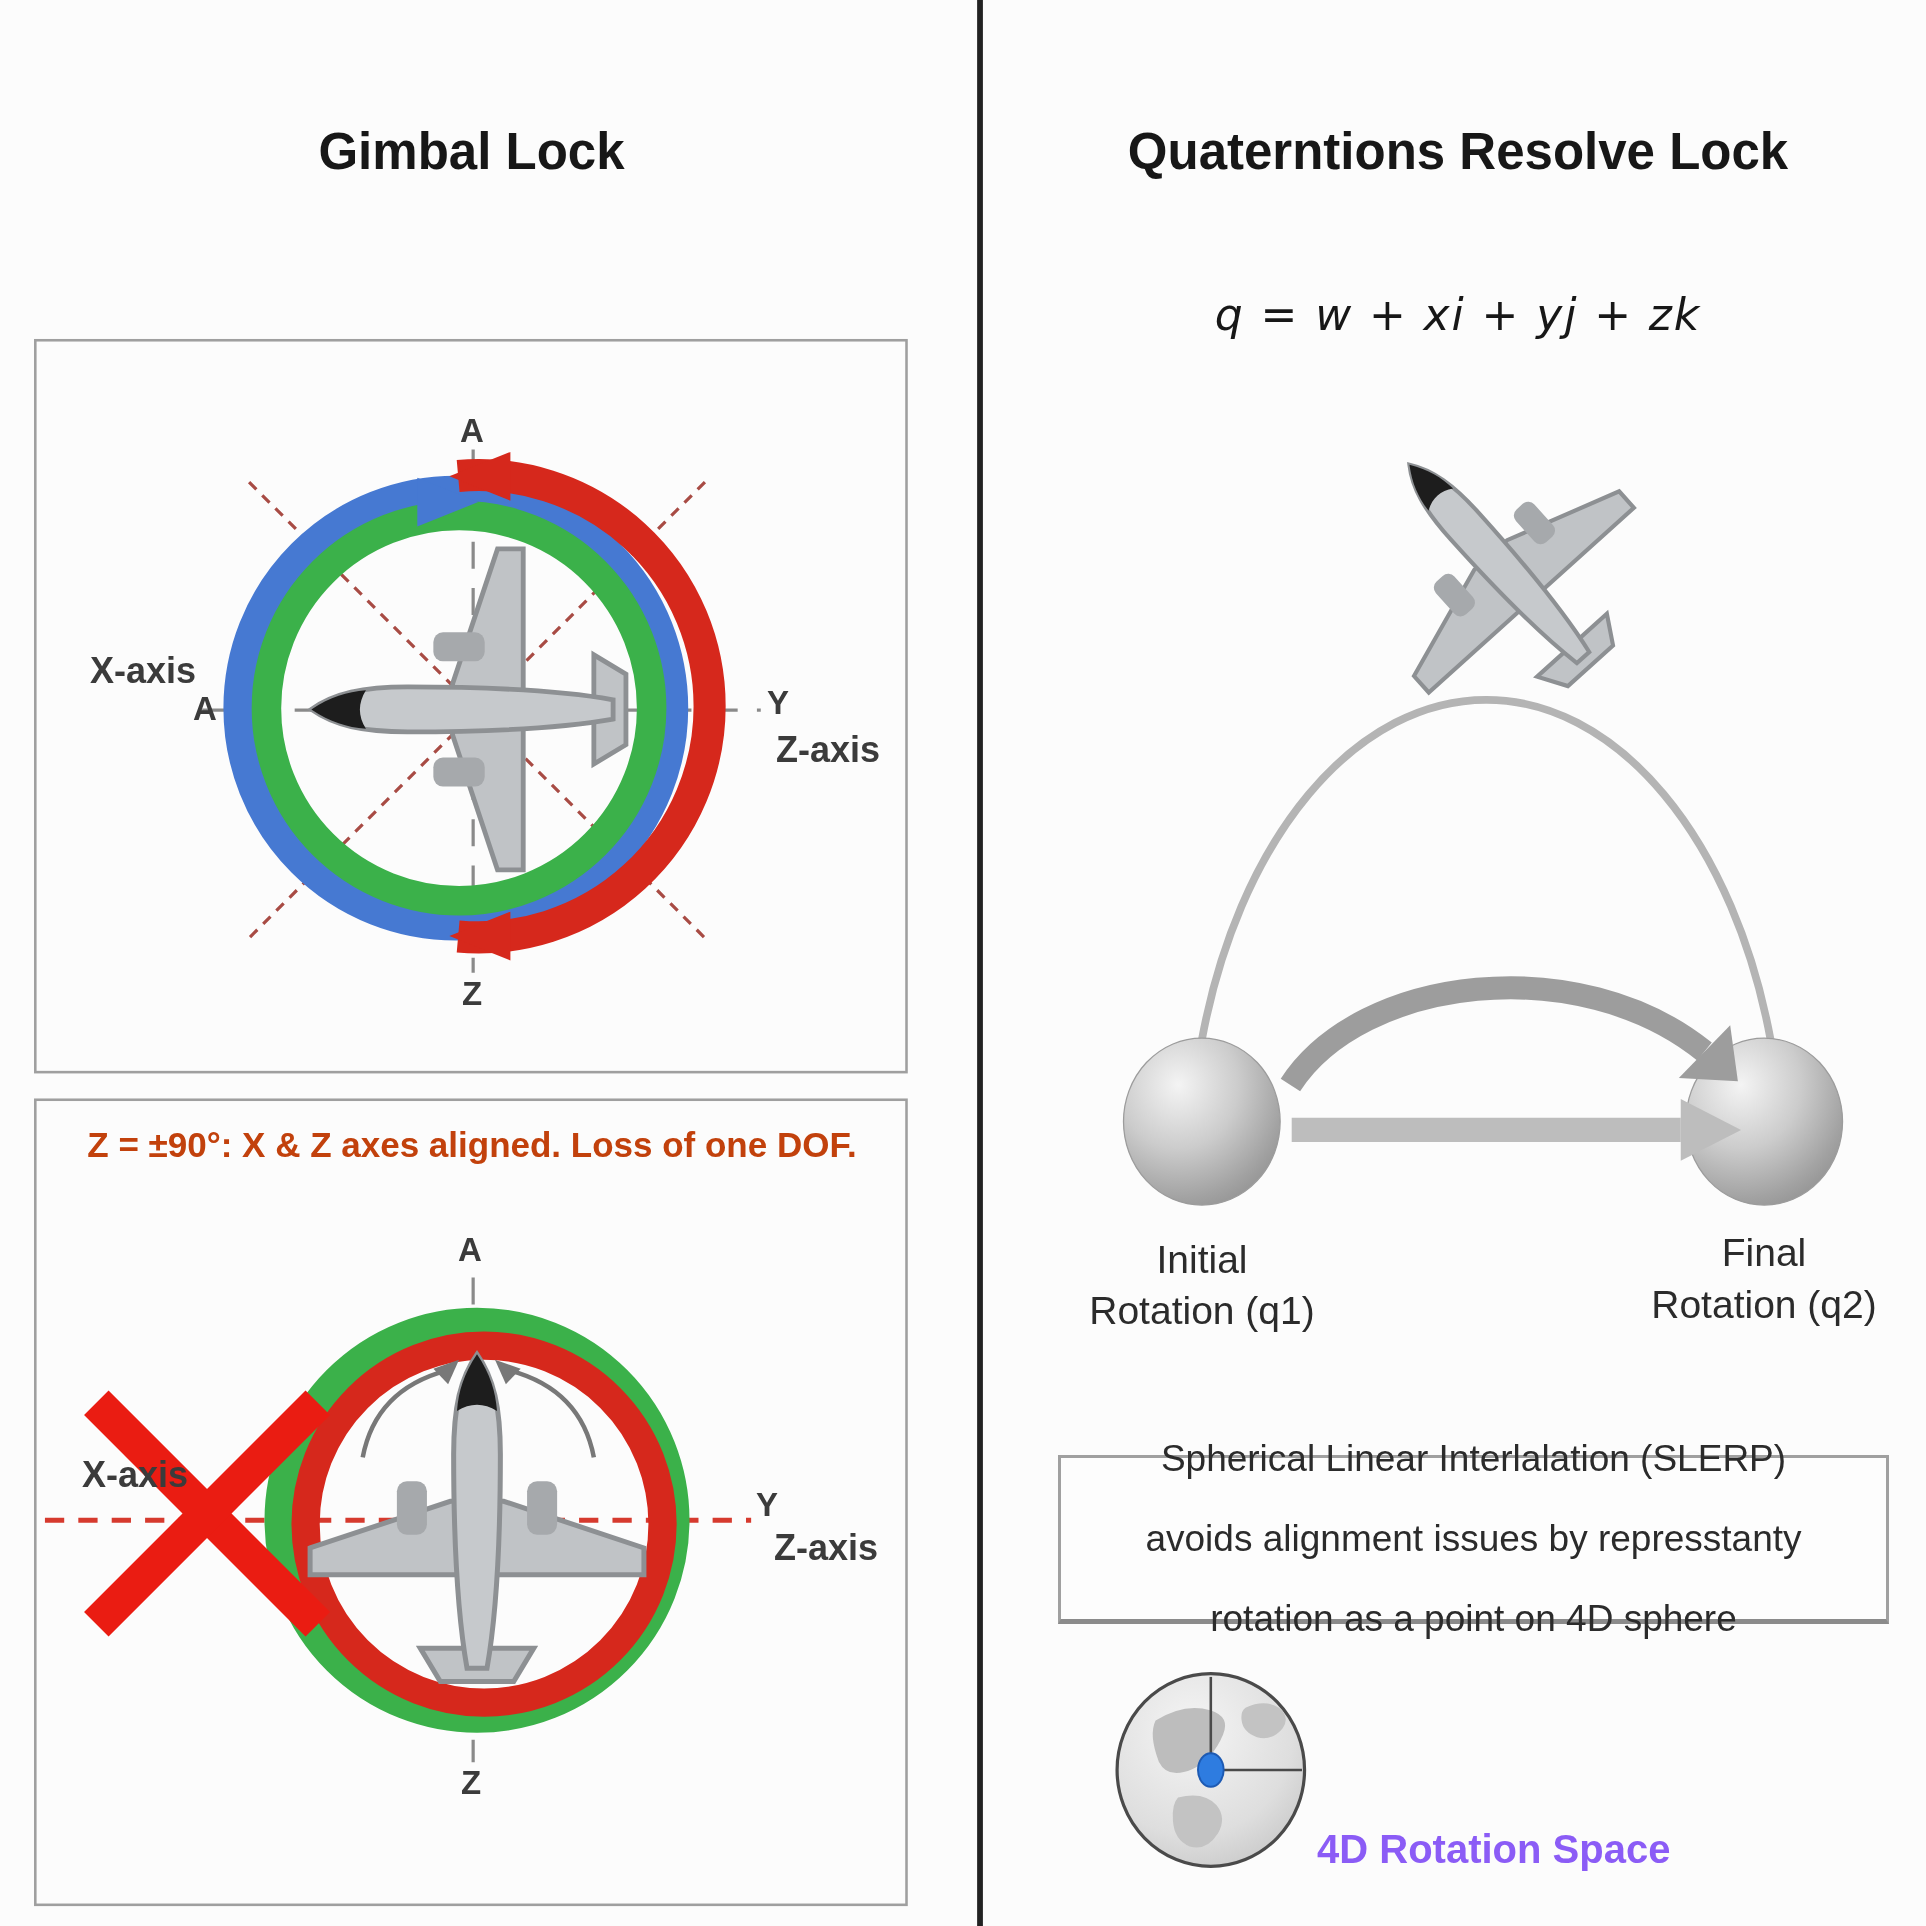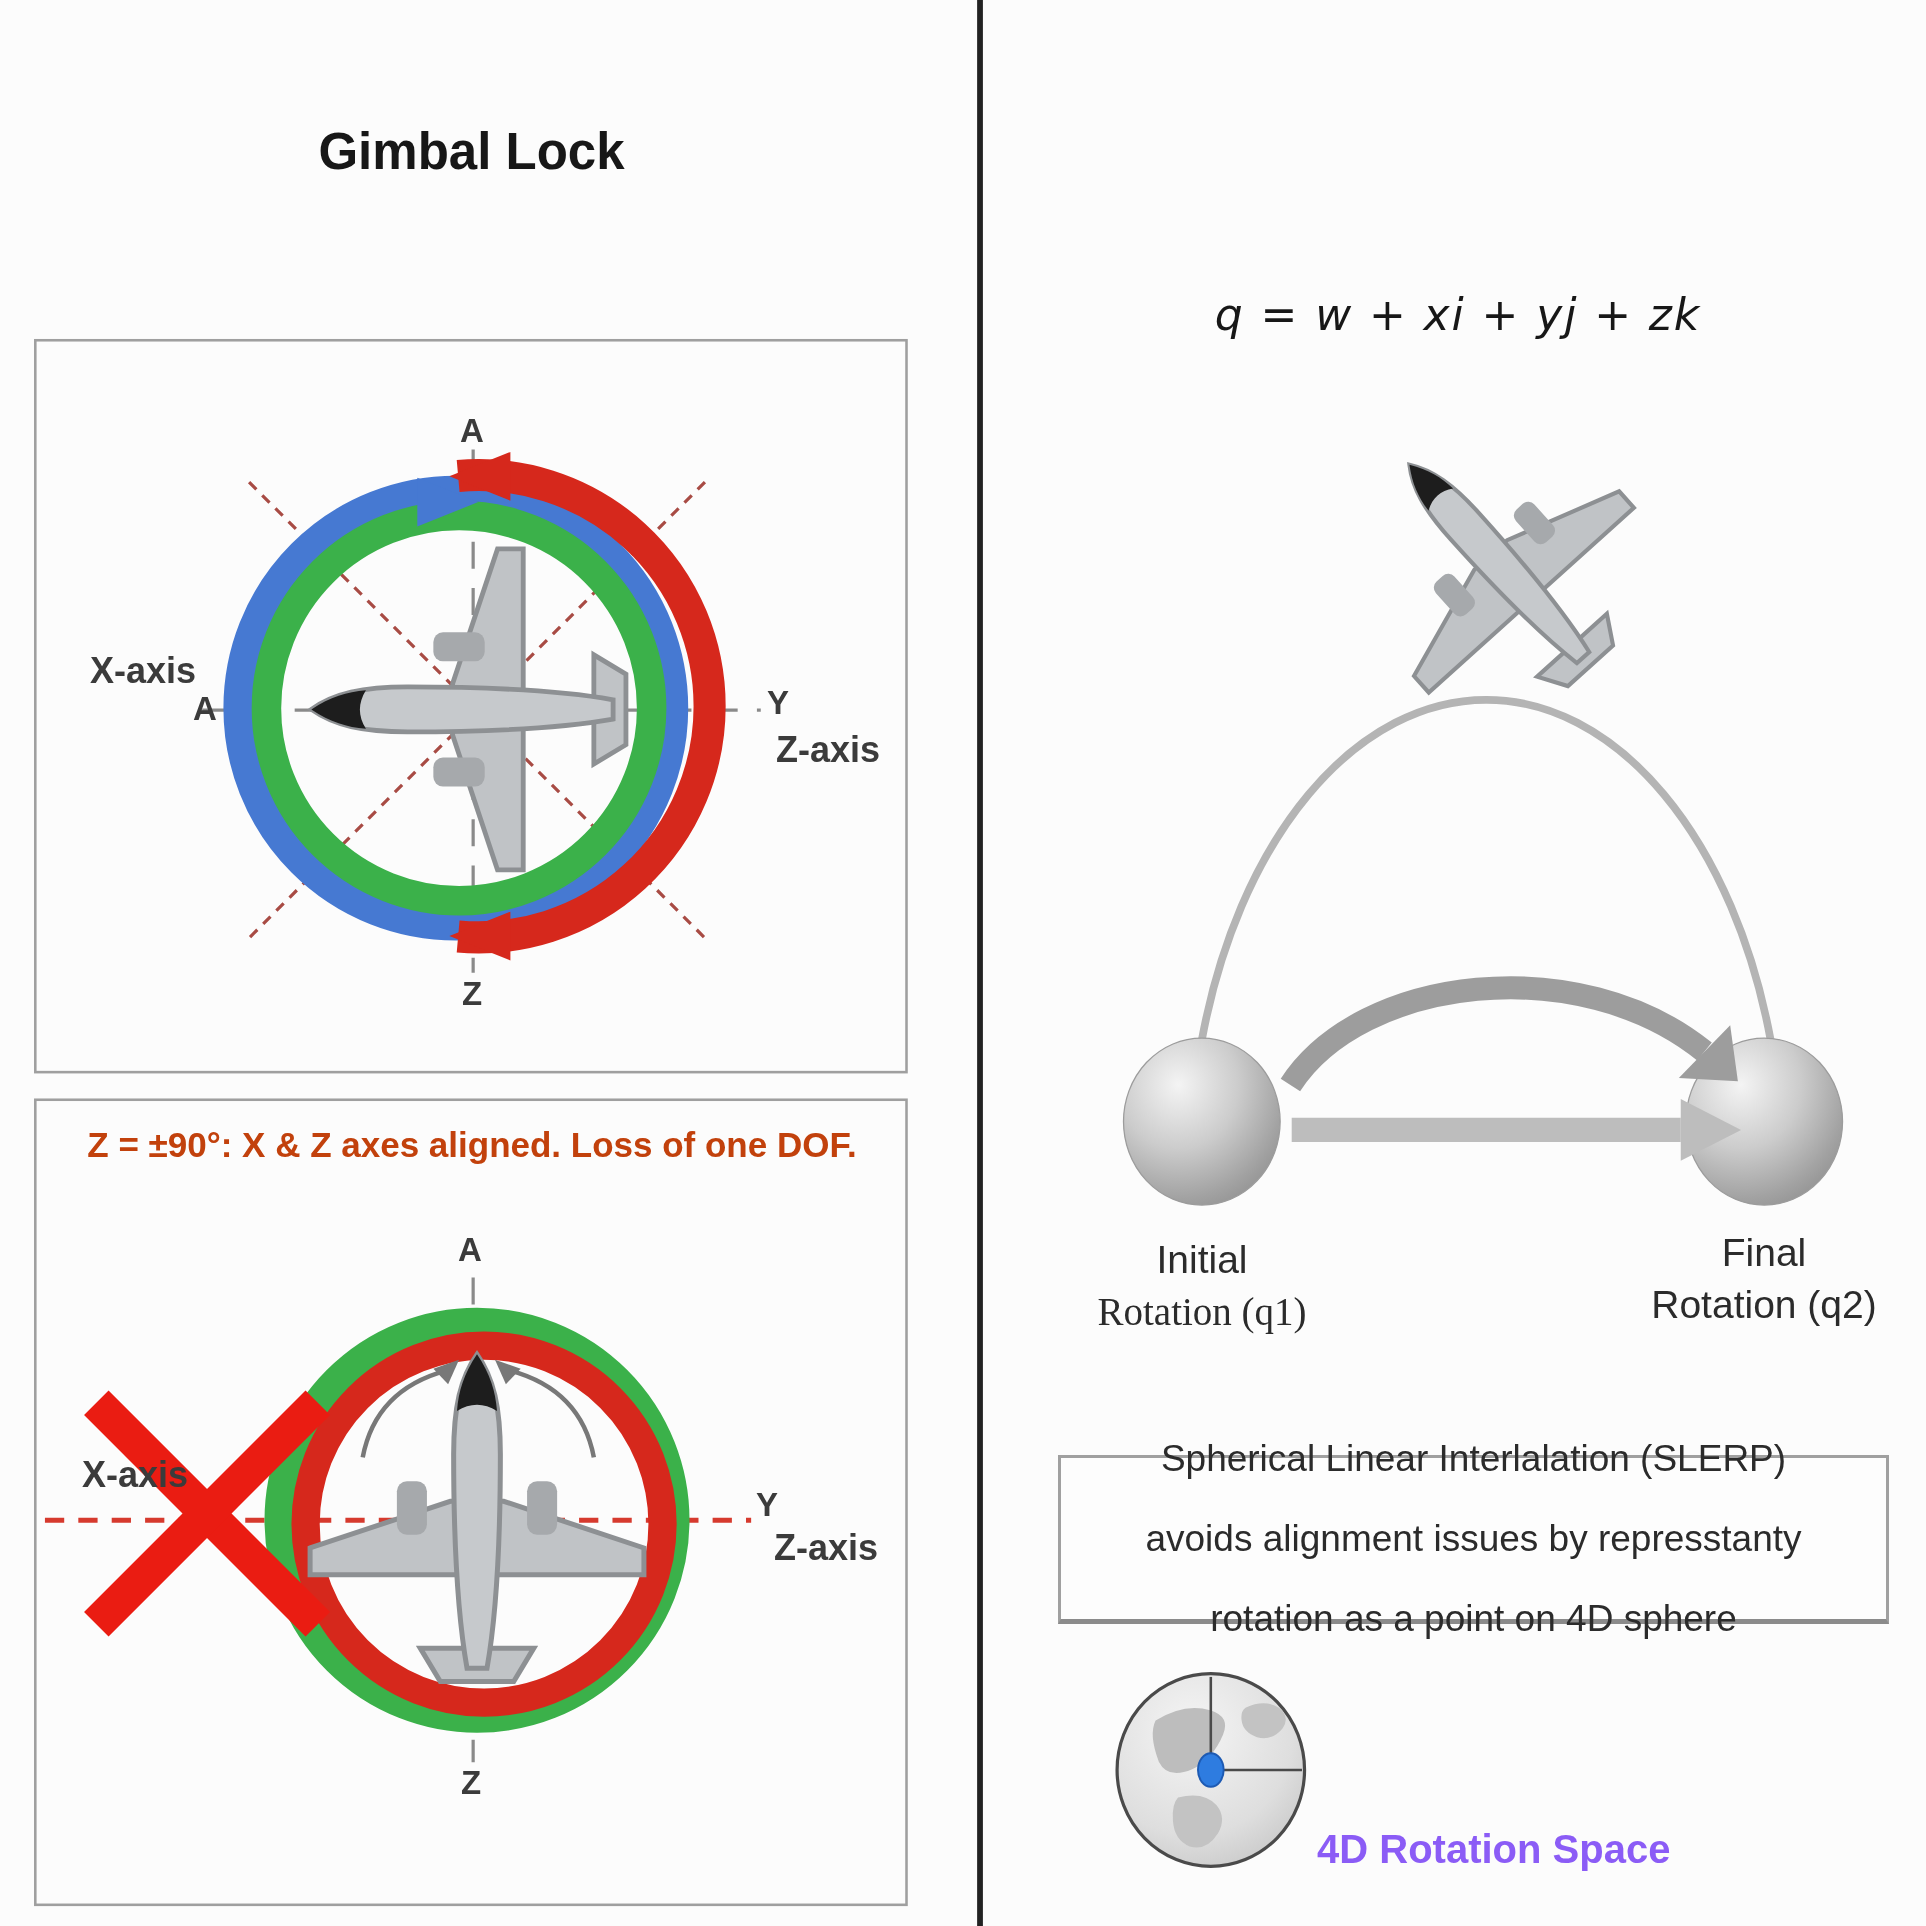--- a/index.html
+++ b/index.html
@@ -102,39 +102,40 @@
   <ellipse cx="1886" cy="2757" rx="146" ry="150" fill="url(#globeGrad)" stroke="#4a4a4a" stroke-width="5"></ellipse>
   <path d="M 1800 2680 q 45 -28 85 -16 q 32 10 20 38 q -16 38 -48 54 q -38 16 -52 -12 q -16 -42 -5 -64 Z" fill="#bdbdbd"></path>
   <path d="M 1835 2800 q 40 -10 60 12 q 16 20 2 44 q -18 28 -44 20 q -24 -10 -26 -40 q -2 -26 8 -36 Z" fill="#c3c3c3"></path>
   <path d="M 1940 2660 q 30 -14 52 0 q 18 14 6 32 q -16 20 -40 14 q -22 -8 -24 -26 q -2 -14 6 -20 Z" fill="#c3c3c3"></path>
   <line x1="1886" y1="2612" x2="1886" y2="2757" stroke="#4a4a4a" stroke-width="4"></line>
   <line x1="1886" y1="2757" x2="2028" y2="2757" stroke="#4a4a4a" stroke-width="4"></line>
   <ellipse cx="1886" cy="2757" rx="20" ry="26" fill="#2e7ce0" stroke="#1d5ab3" stroke-width="3"></ellipse>
 </svg>
 
 <div class="title" style="left:35px;top:122px;width:873px;">Gimbal Lock</div>
+<div class="title" style="left:1002px;top:122px;width:912px;">Quaterntions Resolve Lock</div>
 
 <div class="formula" style="left:1002px;top:289px;width:912px;">q = w + xi + yj + zk</div>
 
 <div class="txt axis-label" style="left:90px;top:650px;">X-axis</div>
 <div class="txt tick-label" style="left:193px;top:690px;">A</div>
 <div class="txt tick-label" style="left:767px;top:684px;">Y</div>
 <div class="txt axis-label" style="left:776px;top:729px;">Z-axis</div>
 <div class="txt tick-label" style="left:460px;top:412px;">A</div>
 <div class="txt tick-label" style="left:462px;top:975px;">Z</div>
 
 <div class="caption">Z = ±90°: X &amp; Z axes aligned. Loss of one DOF.</div>
 <div class="txt axis-label" style="left:82px;top:1454px;">X-axis</div>
 <div class="txt tick-label" style="left:756px;top:1486px;">Y</div>
 <div class="txt axis-label" style="left:774px;top:1527px;">Z-axis</div>
 <div class="txt tick-label" style="left:458px;top:1231px;">A</div>
 <div class="txt tick-label" style="left:461px;top:1764px;">Z</div>
 
 <div class="rot-label" style="left:1061px;top:1238px;">Initial</div>
-<div class="rot-label" style="left:1061px;top:1289px;font-family:Liberation Serif, serif;">Rotation (q1)</div>
+<div class="rot-label" style="left:1061px;top:1289px;">Rotation (q1)</div>
 <div class="rot-label" style="left:1623px;top:1231px;">Final</div>
 <div class="rot-label" style="left:1623px;top:1283px;">Rotation (q2)</div>
 
 <div class="slerp-box">
   <p>Spherical Linear Interlalation (SLERP)</p>
   <p>avoids alignment issues by represstanty</p>
   <p>rotation as a point on 4D sphere</p>
 </div>
 
 <div class="globe-label">4D Rotation Space</div>

